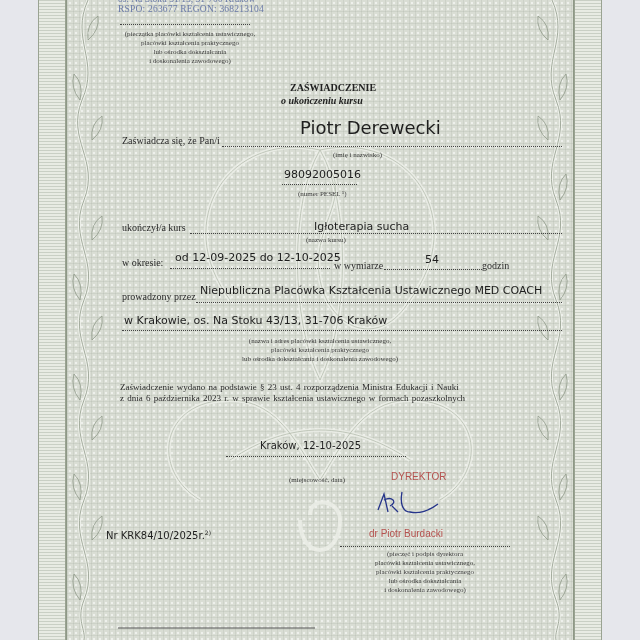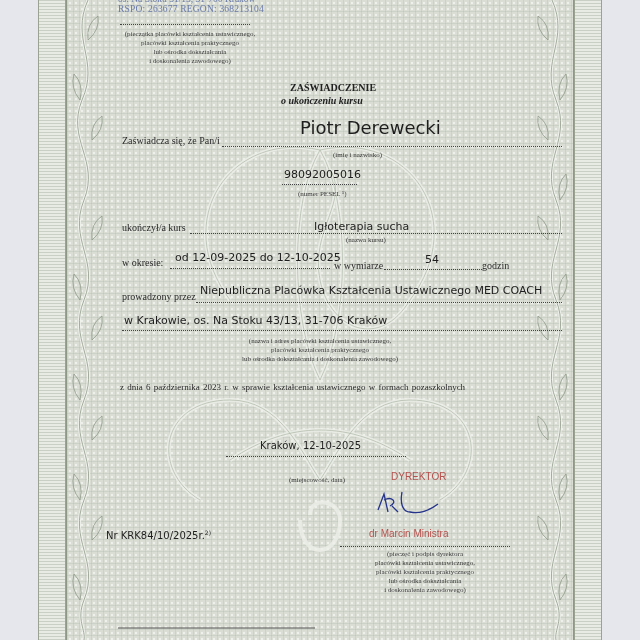--- a/index.html
+++ b/index.html
@@ -117,21 +117,21 @@
 <div class="t fill" style="left:300px; top:117px; font-size:18px;">Piotr Derewecki</div>
 <div class="t small" style="left:293px; top:151px;margin-left:40px;">(imię i nazwisko)</div>
 
 <div class="t fill" style="left:284px; top:168px; font-size:11px;">98092005016</div>
 <div class="dots" style="left:282px; top:184px; width:75px;"></div>
 <div class="t small" style="left:298px; top:190px;">(numer PESEL ¹)</div>
 
 <div class="t serif label" style="left:122px; top:222px;">ukończył/a kurs</div>
 <div class="dots" style="left:190px; top:233px; width:372px;"></div>
 <div class="t fill" style="left:314px; top:220px; font-size:11px;">Igłoterapia sucha</div>
-<div class="t small" style="left:306px; top:236px;margin-left:40px;">(nazwa kursu)</div>
+<div class="t small" style="left:306px; top:236px;">(nazwa kursu)</div>
 
 <div class="t serif label" style="left:122px; top:257px;">w okresie:</div>
 <div class="dots" style="left:170px; top:268px; width:160px;"></div>
 <div class="t fill" style="left:175px; top:251px; font-size:11px;">od 12-09-2025 do 12-10-2025</div>
 <div class="t serif label" style="left:334px; top:260px;">w wymiarze</div>
 <div class="dots" style="left:384px; top:269px; width:98px;"></div>
 <div class="t fill" style="left:425px; top:253px; font-size:11px;">54</div>
 <div class="t serif label" style="left:482px; top:260px;">godzin</div>
 
 <div class="t serif label" style="left:122px; top:291px;">prowadzony przez</div>
@@ -139,29 +139,30 @@
 <div class="t fill" style="left:200px; top:284px; font-size:11px;">Niepubliczna Placówka Kształcenia Ustawicznego MED COACH</div>
 <div class="dots" style="left:122px; top:330px; width:440px;"></div>
 <div class="t fill" style="left:124px; top:314px; font-size:11px;">w Krakowie, os. Na Stoku 43/13, 31-706 Kraków</div>
 <div class="t small" style="left:230px; top:337px; width:180px; white-space:nowrap;">
   <div>(nazwa i adres placówki kształcenia ustawicznego,</div>
   <div>placówki kształcenia praktycznego</div>
   <div>lub ośrodka dokształcania i doskonalenia zawodowego)</div>
 </div>
 
 <div class="t serif" style="left:120px; top:382px; font-size:9px; line-height:10.5px; color:#2a2a2a; word-spacing:1px;">
+  <div>Zaświadczenie wydano na podstawie § 23 ust. 4 rozporządzenia Ministra Edukacji i Nauki</div>
   <div>z dnia 6 października 2023 r. w sprawie kształcenia ustawicznego w formach pozaszkolnych</div>
 </div>
 
 <div class="t fill" style="left:260px; top:440px; font-size:10px;">Kraków, 12-10-2025</div>
 <div class="dots" style="left:226px; top:456px; width:180px;"></div>
 <div class="t small" style="left:289px; top:476px;">(miejscowość, data)</div>
 
 <div class="t red" style="left:391px; top:471px; font-size:10px;">DYREKTOR</div>
-<div class="t red" style="left:369px; top:528px; font-size:10px;">dr Marcin Ministra</div>
+<div class="t red" style="left:369px; top:528px; font-size:10px;">dr Piotr Burdacki</div>
 <div class="dots" style="left:340px; top:546px; width:170px;"></div>
 <div class="t small" style="left:370px; top:550px; width:110px;">
   <div>(pieczęć i podpis dyrektora</div>
   <div>placówki kształcenia ustawicznego,</div>
   <div>placówki kształcenia praktycznego</div>
   <div>lub ośrodka dokształcania</div>
   <div>i doskonalenia zawodowego)</div>
 </div>
 
 <div class="t fill" style="left:106px; top:529px; font-size:10px;">

